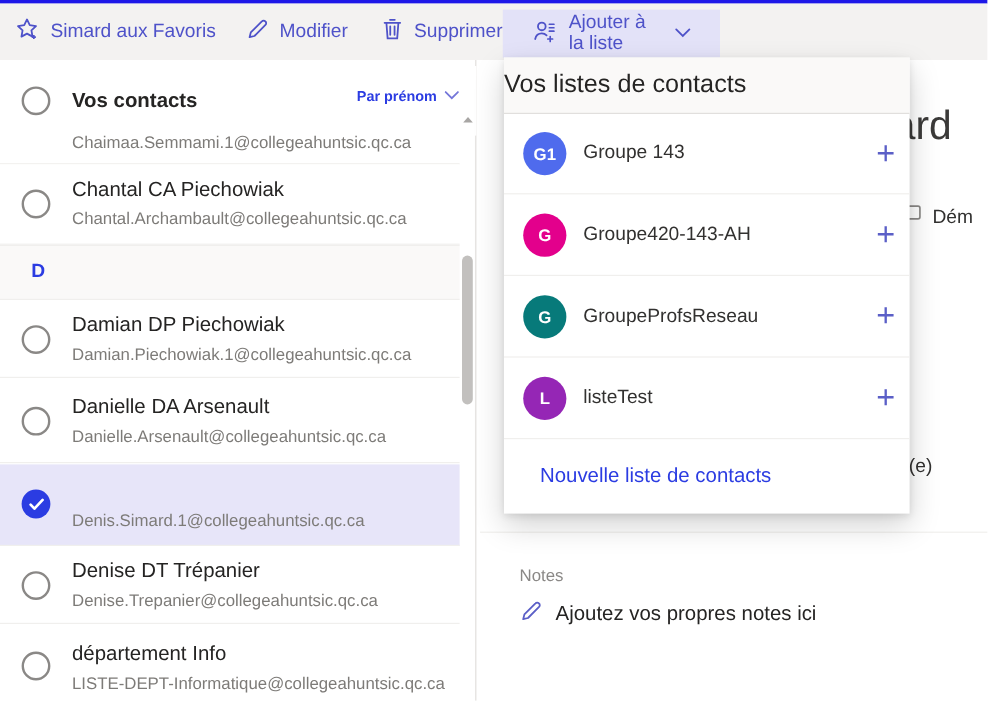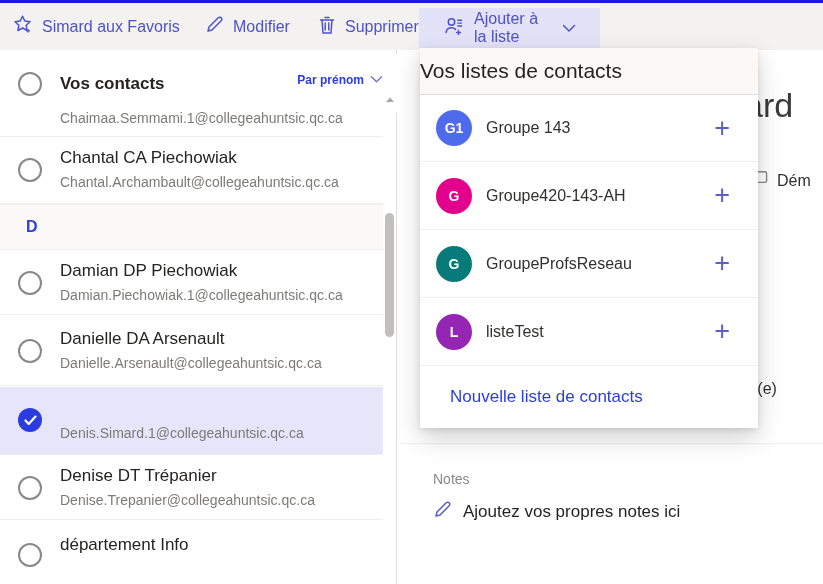--- a/index.html
+++ b/index.html
@@ -68,21 +68,21 @@
   .d-divider{position:absolute;left:2px;top:393px;width:423px;height:1px;background:var(--divider);}
   .d-notes-label{position:absolute;left:35px;top:421px;font-size:14px;color:#8a8886;}
   .d-notes{position:absolute;left:35px;top:450px;display:flex;align-items:center;gap:11px;font-size:17px;color:var(--text-dark);cursor:pointer;}
 
   
   .dropdown{position:absolute;left:420px;top:48px;width:338px;height:380px;background:#fff;
     box-shadow:0 10px 24px rgba(0,0,0,.18),0 2px 6px rgba(0,0,0,.10);z-index:10;}
   .dd-header{position:absolute;left:0;top:0;width:338px;height:47px;background:var(--section-bg);
     border-bottom:1px solid var(--divider-dark);display:flex;align-items:center;padding-left:0;
     font-size:21px;color:var(--text-dark);}
-  .dd-row{position:absolute;left:0;width:338px;display:flex;align-items:center;padding:0 28px 0 16px;
+  .dd-row{position:absolute;left:0;width:338px;display:flex;align-items:center;padding:0 12px 0 16px;
     border-bottom:1px solid var(--divider);cursor:pointer;}
   .avatar{width:36px;height:36px;border-radius:50%;color:#fff;font-size:14px;font-weight:700;
     display:flex;align-items:center;justify-content:center;flex:none;}
   .dd-name{margin-left:14px;font-size:16px;color:var(--text-mid);flex:1;white-space:nowrap;}
   .dd-plus{font-size:27px;font-weight:300;color:var(--plus-purple);line-height:1;cursor:pointer;}
   .dd-footer{position:absolute;left:0;top:318px;width:338px;height:62px;display:flex;align-items:center;padding-left:30px;}
   .dd-newlink{font-size:17px;color:var(--accent-blue);cursor:pointer;white-space:nowrap;}
 </style>
 </head>
 <body>
@@ -209,20 +209,21 @@
 
     <div class="row" style="top:406px;height:64px;padding-left:20px;">
       <div class="circle" style="top:20px;"></div>
       <div class="c-name" style="top:10px;">Denise DT Trépanier</div>
       <div class="c-email" style="top:36px;">Denise.Trepanier@collegeahuntsic.qc.ca</div>
     </div>
 
     <div class="row" style="top:471px;height:63px;border-bottom:none;">
       <div class="circle" style="top:22px;"></div>
       <div class="c-name" style="top:14px;">département Info</div>
+      <div class="c-email" style="top:40px;">LISTE-DEPT-Informatique@collegeahuntsic.qc.ca</div>
     </div>
 
     <div class="sb-arrow">
       <svg width="10" height="7" viewBox="0 0 10 7">
           <path d="M1 6l4-4.5L9 6z" fill="#a8a6a4"></path>
         </svg>
     </div>
     <div class="sb-thumb"></div>
   </div>
 

